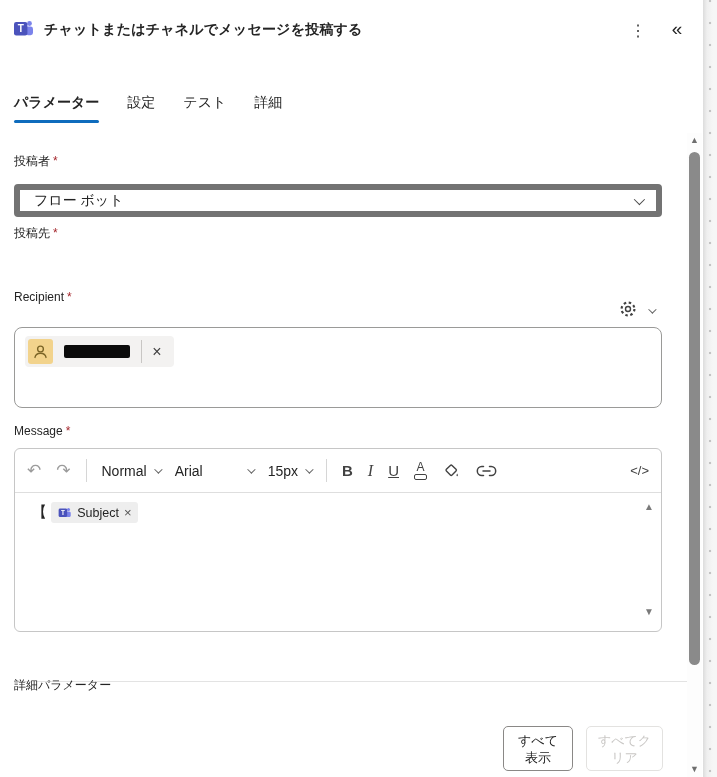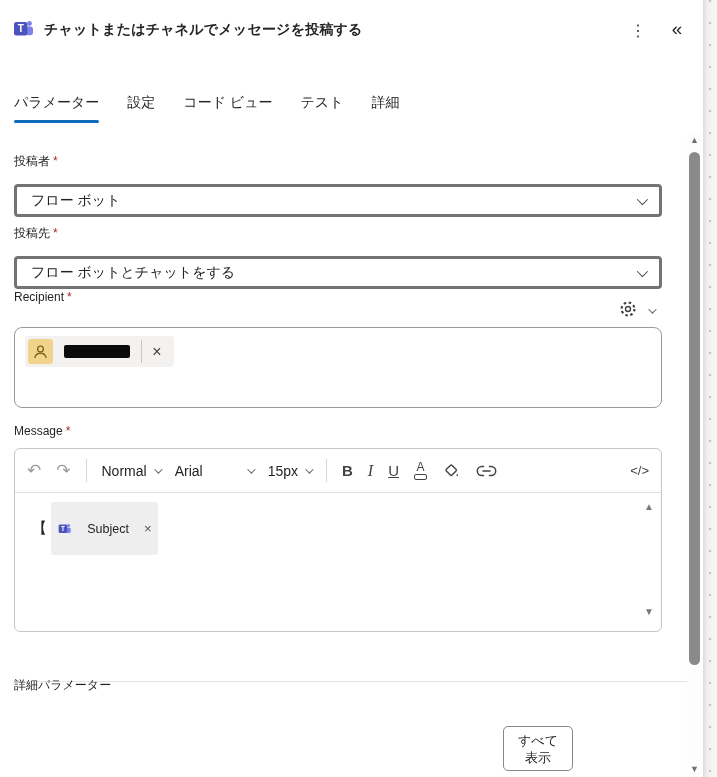--- a/index.html
+++ b/index.html
@@ -10,28 +10,28 @@
 
   
   .hdr-logo { position:absolute; left:13px; top:18px; width:22px; height:22px; }
   .hdr-title { position:absolute; left:44px; top:21px; font-size:14px; font-weight:600; letter-spacing:.2px; }
   .hdr-menu { position:absolute; left:626px; top:17px; width:24px; height:26px; font-size:16px; color:#424242; }
   .hdr-collapse { position:absolute; left:664px; top:15px; width:26px; height:28px; font-size:19px; color:#242424; }
 
   
   .tabs { position:absolute; left:14px; top:94px; display:flex; gap:28px; font-size:14px; }
   .tab { position:relative; padding-bottom:11px; color:#242424; }
-  .tab.active { font-weight:400; }
+  .tab.active { font-weight:700; }
   .tab.active::after { content:""; position:absolute; left:0; right:0; bottom:0; height:3px;
                        border-radius:2px; background:#0f6cbd; }
 
   
   .lbl { position:absolute; left:14px; font-size:12px; }
   .req { color:#a4262c; margin-left:3px; }
-  .select { position:absolute; left:14px; width:648px; height:33px; border:3px solid #737373;
+  .select { position:absolute; left:14px; width:648px; height:33px; border:6px solid #737373;
             border-radius:4px; background:#fff; display:flex; align-items:center;
             padding:0 14px; font-size:14px; }
   .select .grow { flex:1; }
   .chev { display:inline-block; width:8px; height:8px; border-right:1.4px solid #494949;
           border-bottom:1.4px solid #494949; transform:rotate(45deg) translateY(-2px); }
   .chev.sm { width:6px; height:6px; border-color:#616161; }
 
   
   .rec-head-icons { position:absolute; left:618px; top:299px; display:flex; align-items:center; gap:10px; }
   .rec-box { position:absolute; left:14px; top:327px; width:648px; height:81px;
@@ -58,22 +58,22 @@
   .dd { display:flex; align-items:center; gap:7px; font-size:14px; color:#242424; }
   .b { font-weight:700; }
   .i { font-family:"Liberation Serif", serif; font-style:italic; font-size:16px; }
   .u { text-decoration:underline; }
   .a-icon { display:flex; flex-direction:column; align-items:center; }
   .a-letter { font-size:12px; line-height:11px; }
   .a-box { width:13px; height:6px; border:1.2px solid #424242; border-radius:2px; margin-top:1px; }
   .spacer { flex:1; }
   .code { font-size:13px; letter-spacing:0; color:#424242; }
   .ed-content { position:relative; height:138px; padding:9px 30px 0 17px; font-size:15px; }
-  .token-chip { display:inline-flex; align-items:center; gap:15px; background:#eeeeee;
-                border-radius:3px; padding:19px 7px; font-size:12.5px; vertical-align:-3px; }
+  .token-chip { display:inline-flex; align-items:center; gap:5px; background:#eeeeee;
+                border-radius:3px; padding:3px 7px; font-size:12.5px; vertical-align:-3px; }
   .token-x { font-size:13px; color:#555; }
   .ed-arrow { position:absolute; right:7px; font-size:10px; color:#7a7a7a; }
   .ed-up { top:8px; } .ed-down { bottom:14px; }
 
   
   .divider { position:absolute; left:14px; top:681px; width:676px; height:1px; background:#e3e3e3; }
   .adv-select { position:absolute; left:12px; top:727px; width:484px; height:30px;
                 border:1px solid #8a8886; border-radius:4px; display:flex; align-items:center;
                 padding:0 12px; font-size:14px; background:#fff; }
   .btn { position:absolute; top:726px; height:45px; border:1px solid #8a8886; border-radius:5px;
@@ -107,41 +107,35 @@
       <text x="7.7" y="14.3" text-anchor="middle" font-size="10" font-weight="bold" fill="#fff" font-family="Liberation Sans, sans-serif">T</text>
     </svg>
   </span>
   <span class="hdr-title">チャットまたはチャネルでメッセージを投稿する</span>
   <button class="hdr-menu">⋮</button>
   <button class="hdr-collapse">«</button>
 
   <div class="tabs">
     <div class="tab active">パラメーター</div>
     <div class="tab">設定</div>
-    <div class="tab">コード ビュー</div>
     <div class="tab">テスト</div>
     <div class="tab">詳細</div>
   </div>
 
   <div class="lbl" style="top:153px">
     <span>投稿者</span><span class="req">*</span>
   </div>
   <div class="select" style="top:184px">
     <span>フロー ボット</span>
     <span class="grow"></span>
       <i class="chev"></i>
   </div>
 
   <div class="lbl" style="top:225px">
     <span>投稿先</span><span class="req">*</span>
-  </div>
-  <div class="select" style="top:256px">
-    <span>フロー ボットとチャットをする</span>
-    <span class="grow"></span>
-      <i class="chev"></i>
   </div>
 
   <div class="lbl" style="top:290px">
     <span>Recipient</span><span class="req">*</span>
   </div>
   <div class="rec-head-icons">
     <button style="width:20px;height:20px;">
       <svg width="20" height="20" viewBox="0 0 20 20">
         <circle cx="10" cy="10" r="6.2" fill="none" stroke="#424242" stroke-width="2.6" stroke-dasharray="2.4 2.46"></circle>
         <circle cx="10" cy="10" r="5.4" fill="#fff"></circle>
@@ -224,20 +218,23 @@
       <span class="ed-arrow ed-up">▲</span>
       <span class="ed-arrow ed-down">▼</span>
     </div>
   </div>
 
   <div class="divider"></div>
   <div class="lbl" style="top:677px">詳細パラメーター</div>
   <button class="btn show">
     <span>すべて</span><br><span>表示</span>
   </button>
+  <button class="btn clear">
+    <span>すべてク</span><br><span>リア</span>
+  </button>
 
   <div class="vscroll">
     <span class="vs-up">▲</span>
     <div class="vs-thumb"></div>
     <span class="vs-down">▼</span>
   </div>
 
   <div class="canvas-strip"></div>
 </div>
 

